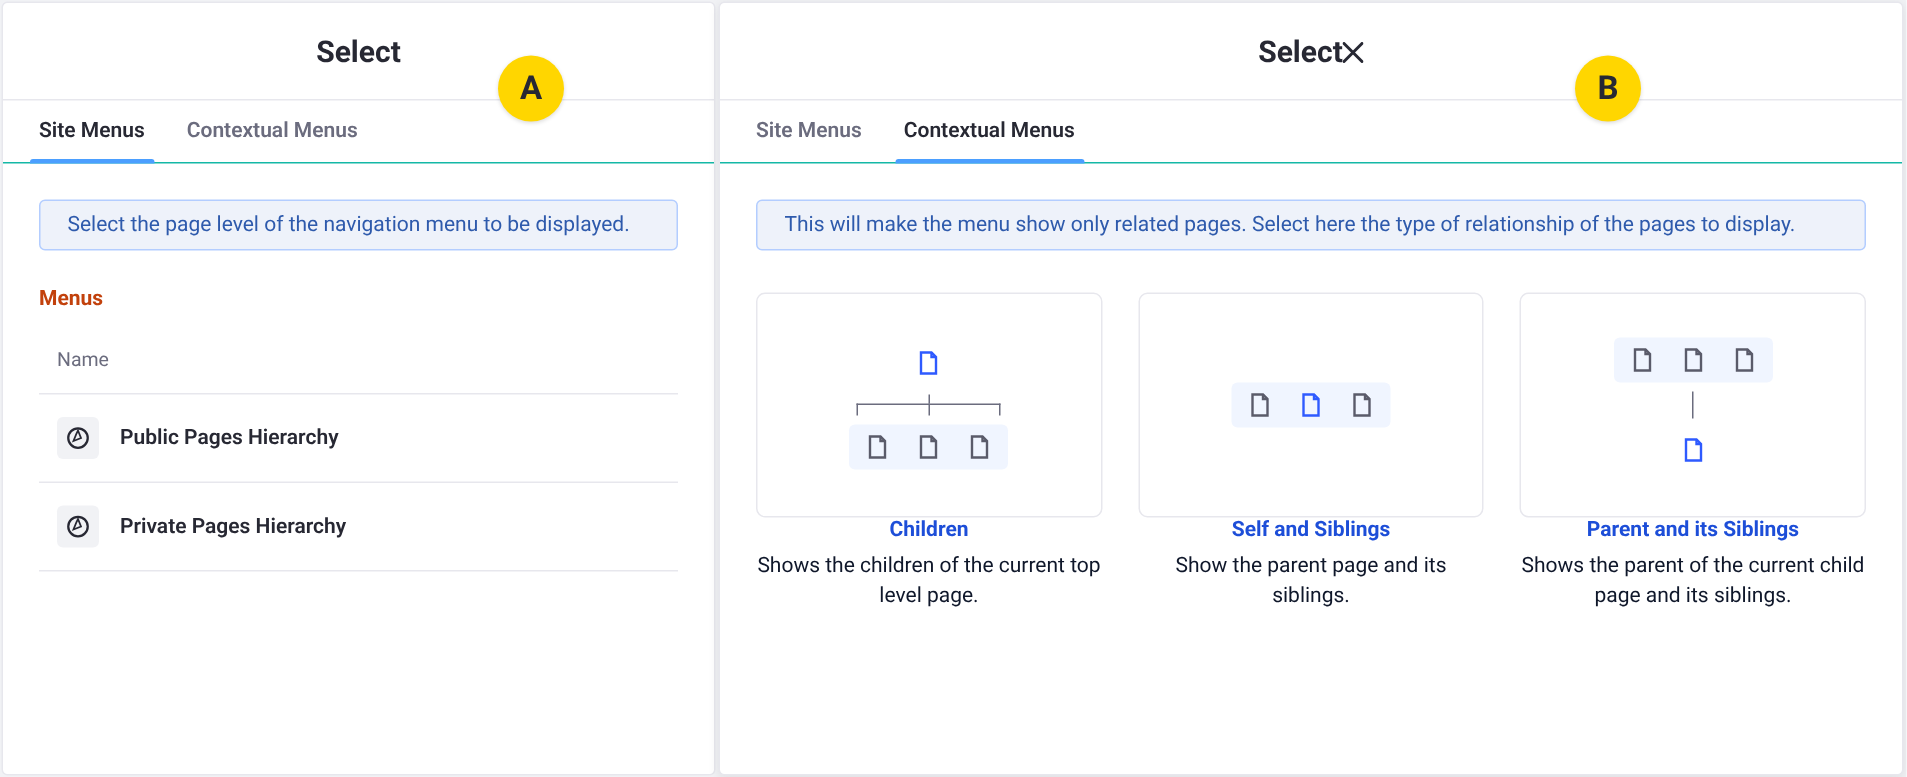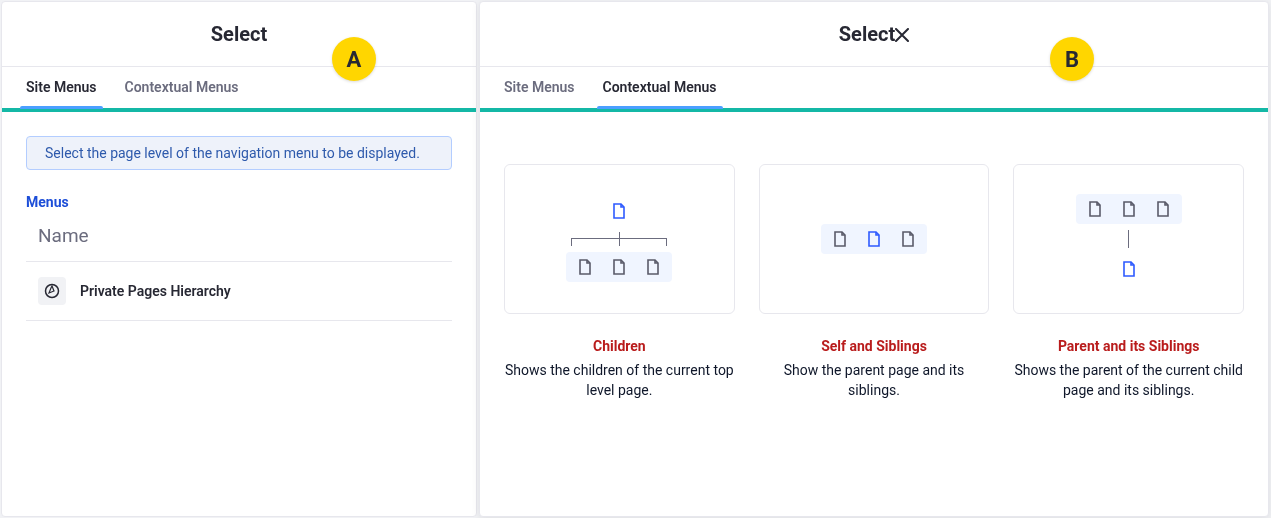--- a/index.html
+++ b/index.html
@@ -43,21 +43,21 @@
       color: #272833;
     }
     .close-icon {
       width: 14px; height: 14px;
       cursor: pointer;
     }
     .tabs {
       display: flex;
       gap: 28px;
       padding: 0 24px;
-      border-bottom: 4px solid #14b8a6;
+      border-bottom: 1px solid #14b8a6;
     }
     .tab {
       padding: 12px 0 13px;
       font-size: 14px;
       font-weight: 600;
       color: #6b6c7e;
       cursor: pointer;
       position: relative;
     }
     .tab.active {
@@ -81,26 +81,26 @@
       background: #eef2fa;
       border: 1px solid #b3cdff;
       color: #2e5aac;
       border-radius: 4px;
       padding: 8px 18px;
       font-size: 14px;
     }
     .section-title {
       font-size: 14px;
       font-weight: 700;
-      color: #1d4ed8;
+      color: #c2410c;
       margin-top: 24px;
-      margin-bottom: 0;
+      margin-bottom: 12px;
     }
     .list-header {
-      font-size: 19px;
+      font-size: 13px;
       color: #6b6c7e;
       padding: 14px 12px;
       border-bottom: 1px solid #e7e7ed;
     }
     .menu-row {
       display: flex;
       align-items: center;
       gap: 14px;
       padding: 15px 12px;
       border-bottom: 1px solid #e7e7ed;
@@ -136,22 +136,21 @@
       border: 1px solid #e7e7ed;
       border-radius: 6px;
       display: flex;
       align-items: center;
       justify-content: center;
       cursor: pointer;
     }
     .card-title {
       font-size: 14px;
       font-weight: 700;
-      color: #b91c1c;
-      margin-top: 24px;
+      color: #1d4ed8;
       text-align: center;
     }
     .card-desc {
       font-size: 14px;
       color: #0f172a;
       margin-top: 6px;
       text-align: center;
       line-height: 1.45;
     }
     .icon-rows {
@@ -223,39 +222,49 @@
     <div class="section-title">Menus</div>
     <div class="list-header">Name</div>
 
     <div class="menu-row">
       <div class="compass-icon-wrap">
         <svg width="16" height="16" viewBox="0 0 16 16">
             <circle cx="8" cy="8" r="6.5" fill="none" stroke="#272833" stroke-width="1.5"></circle>
             <path d="M8 3l2 5-5 2 2-5z" fill="none" stroke="#272833" stroke-width="1.2"></path>
           </svg>
       </div>
+      <div class="menu-row-label">Public Pages Hierarchy</div>
+    </div>
+    <div class="menu-row">
+      <div class="compass-icon-wrap">
+        <svg width="16" height="16" viewBox="0 0 16 16">
+            <circle cx="8" cy="8" r="6.5" fill="none" stroke="#272833" stroke-width="1.5"></circle>
+            <path d="M8 3l2 5-5 2 2-5z" fill="none" stroke="#272833" stroke-width="1.2"></path>
+          </svg>
+      </div>
       <div class="menu-row-label">Private Pages Hierarchy</div>
     </div>
   </div>
 </div>
 
 <div class="panel panel-b">
   <div class="panel-header">
     <div class="panel-title">Select</div>
     <div class="close-icon">
       <svg width="14" height="14" viewBox="0 0 14 14">
           <path d="M1 1 L13 13 M13 1 L1 13" stroke="#272833" stroke-width="2" stroke-linecap="round"></path>
         </svg>
     </div>
   </div>
   <div class="tabs">
     <div class="tab">Site Menus</div>
     <div class="tab active">Contextual Menus</div>
   </div>
   <div class="panel-body">
+    <div class="alert">This will make the menu show only related pages. Select here the type of relationship of the pages to display.</div>
 
     <div class="cards">
 
       <div class="card">
         <div class="card-preview">
           <div class="icon-rows">
             <div class="icon-row">
               <svg width="18" height="18" viewBox="0 0 18 18">
                   <path d="M4 2h7l3 3v11H4z" fill="none" stroke="#2e5aff" stroke-width="1.6"></path>
                   <path d="M11 2v3h3" fill="none" stroke="#2e5aff" stroke-width="1.6"></path>

